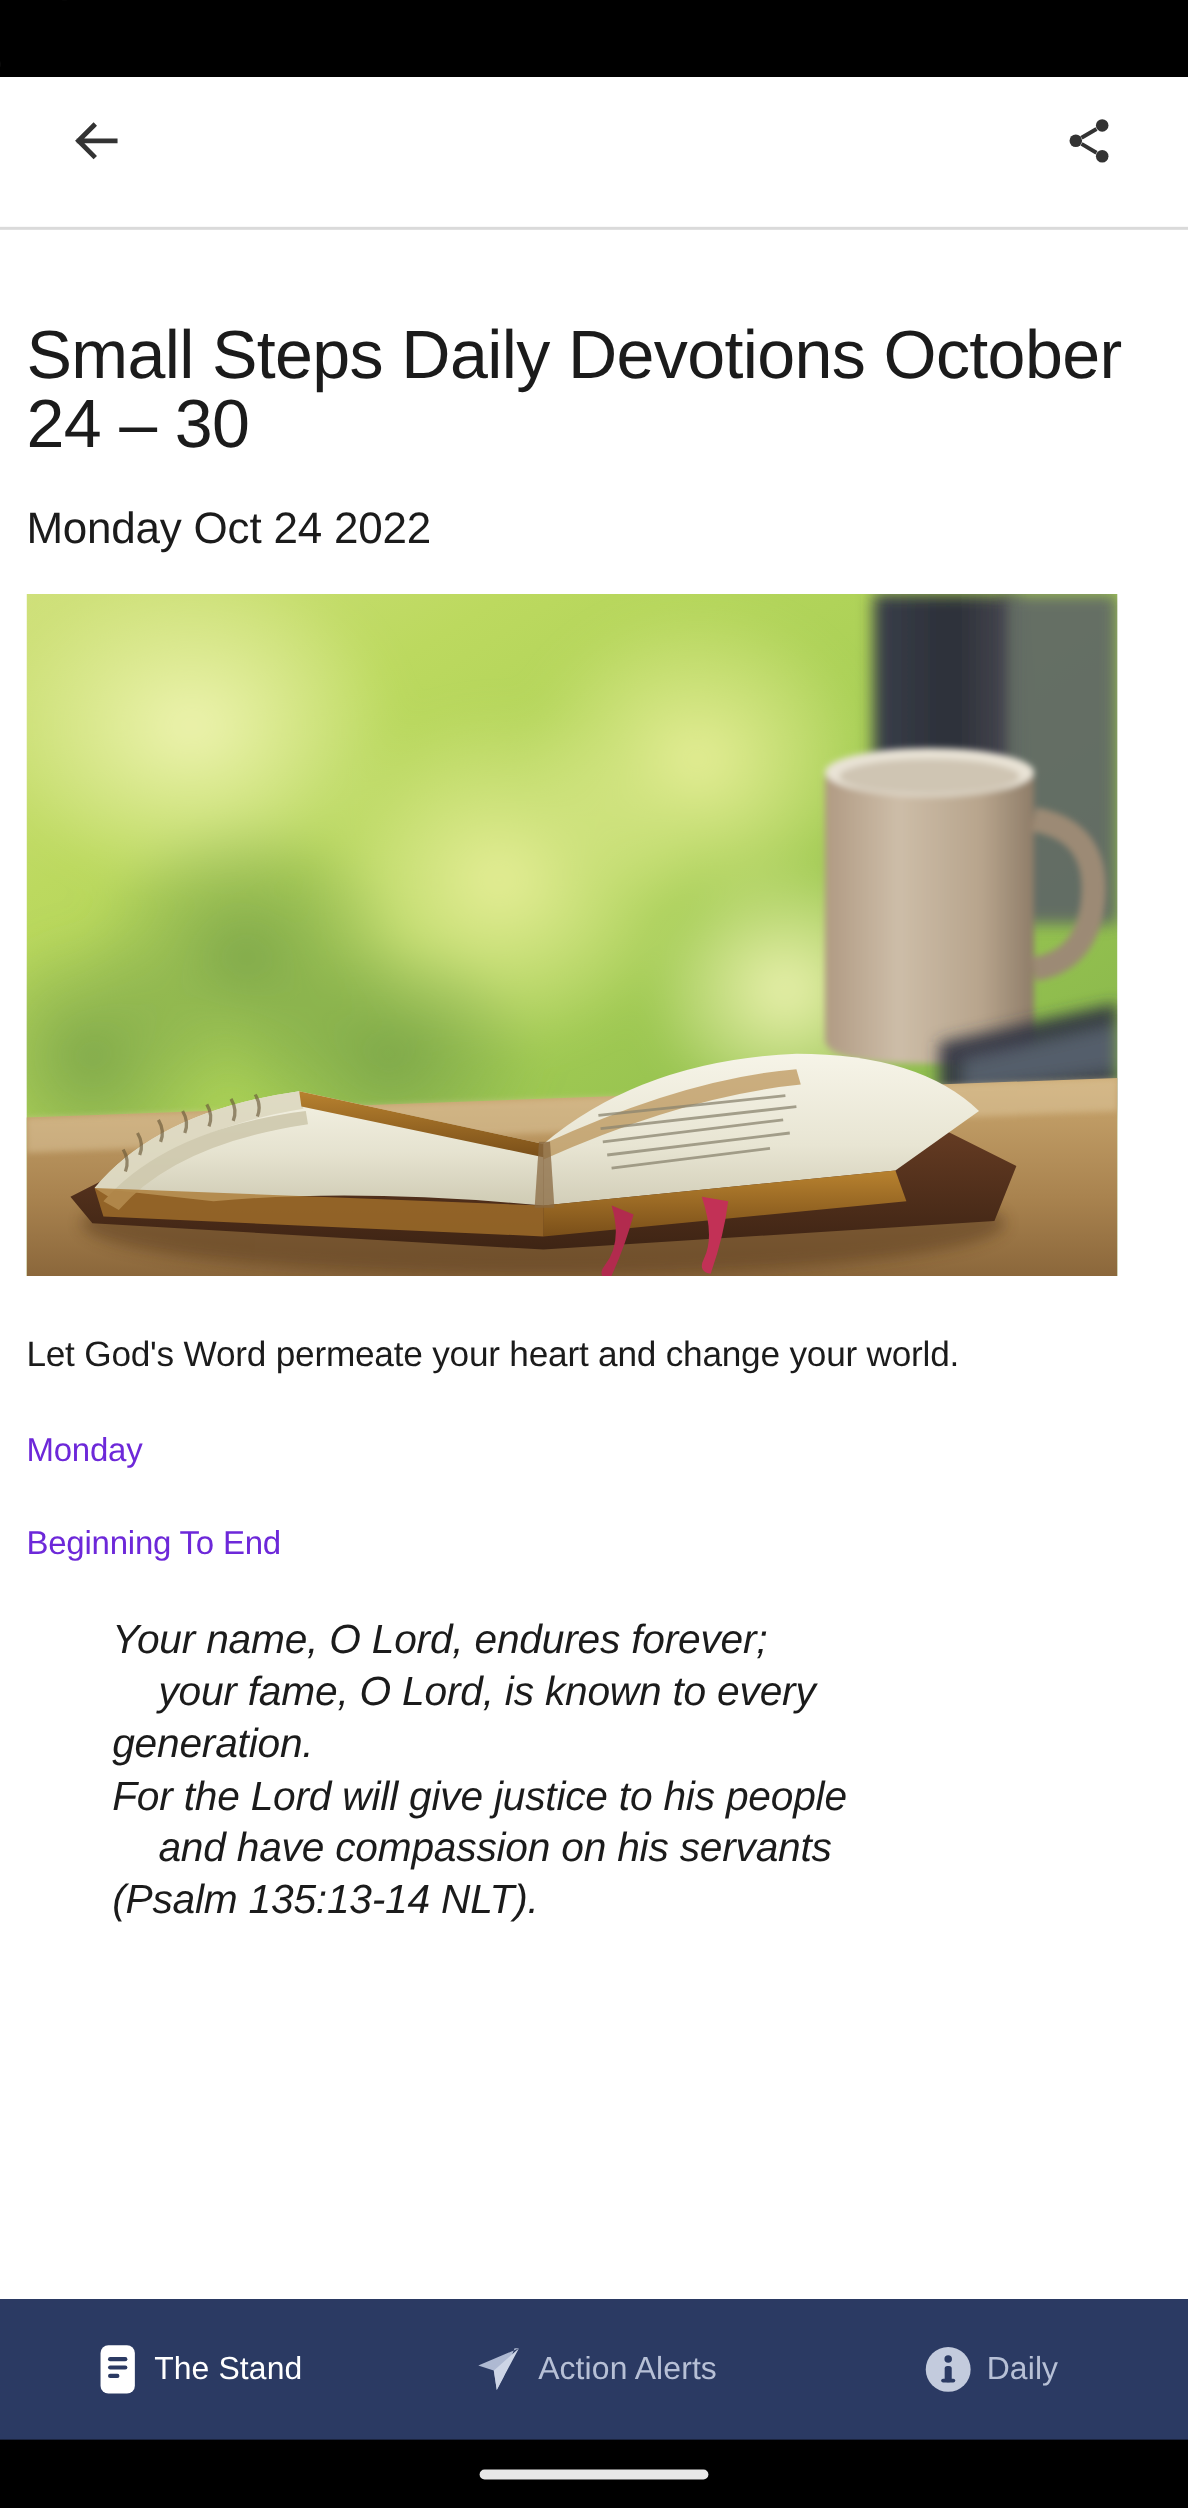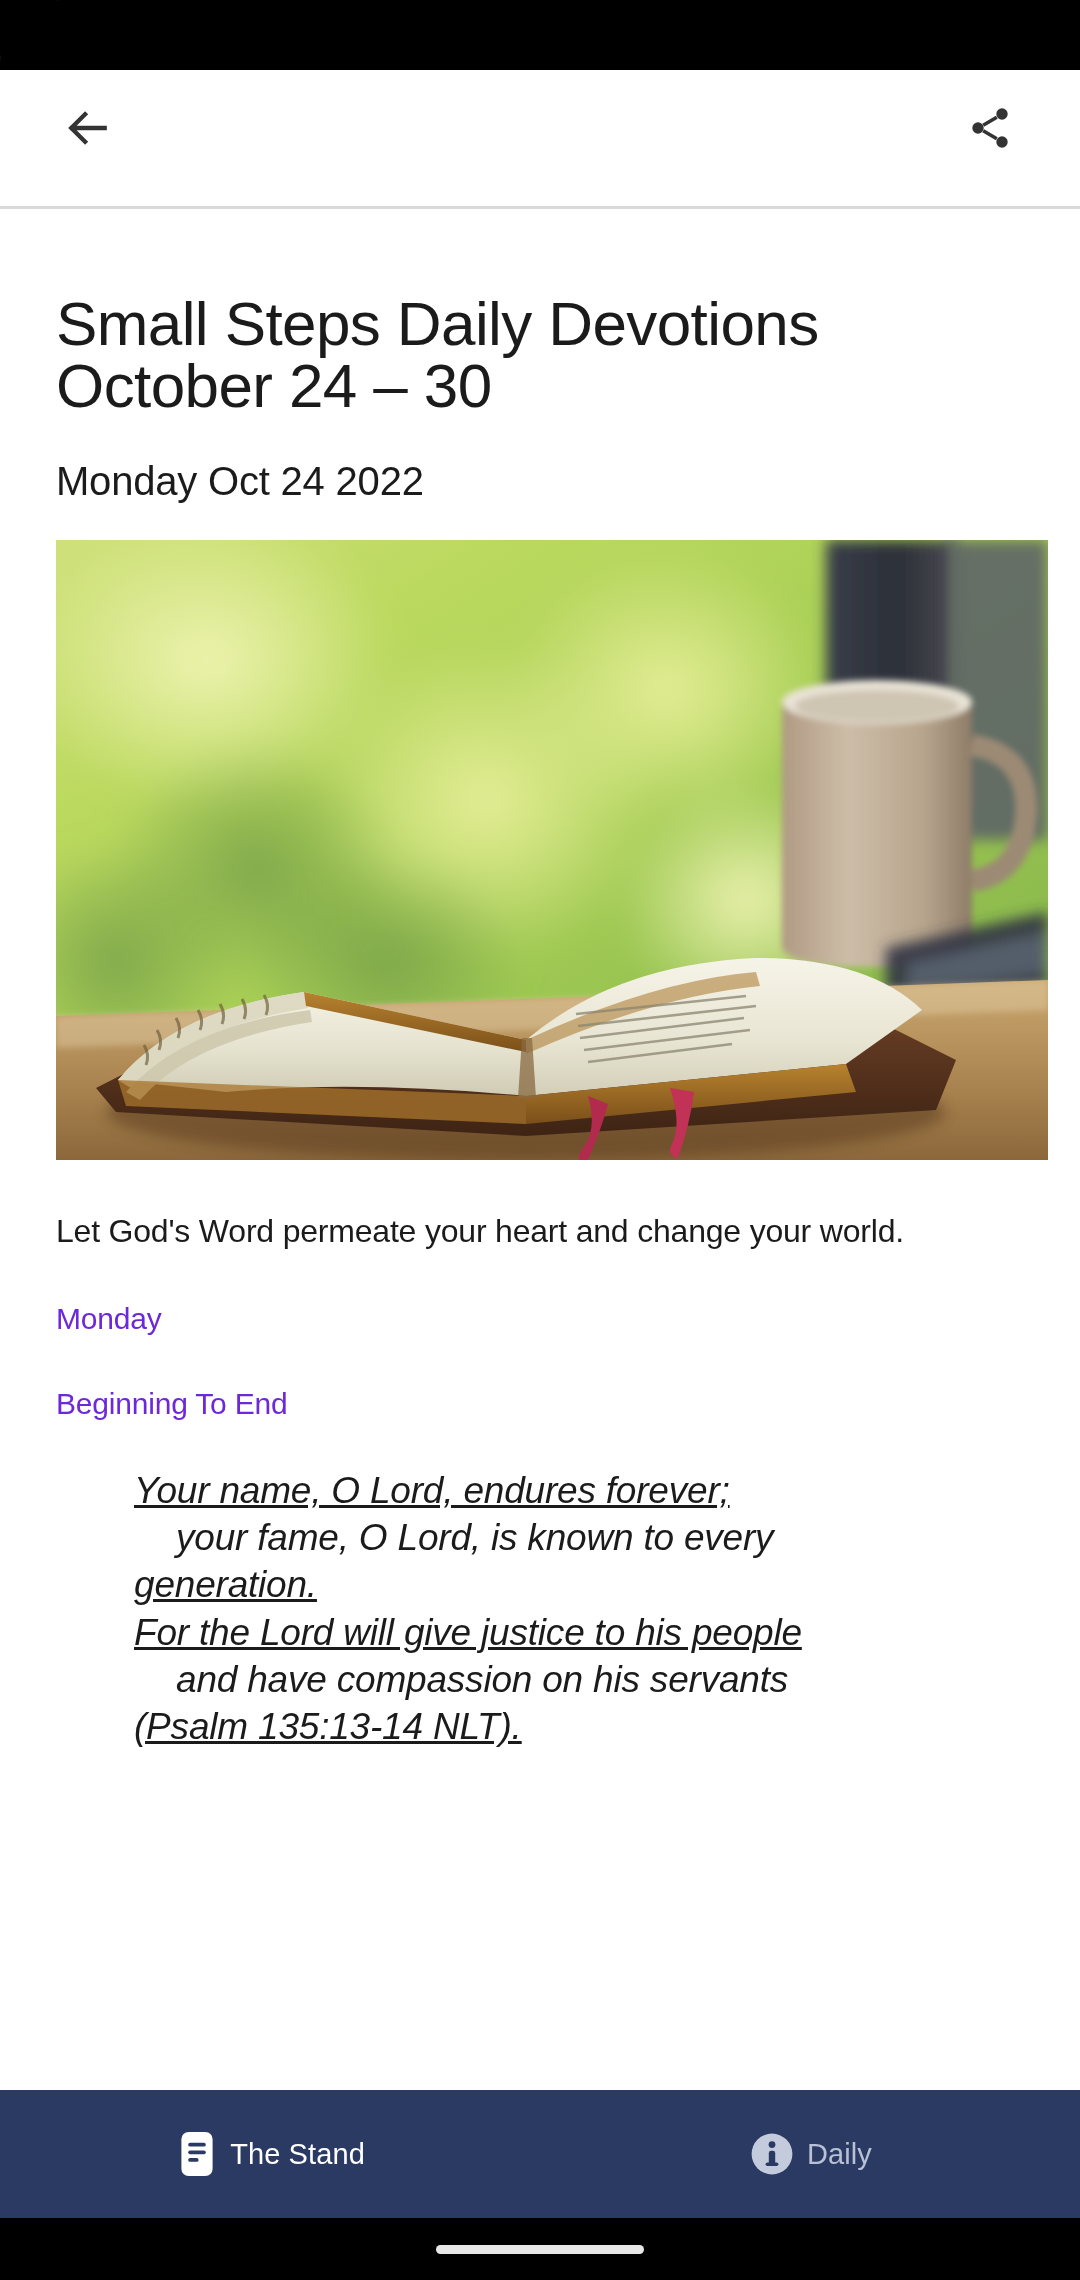--- a/index.html
+++ b/index.html
@@ -90,21 +90,21 @@
   .tb-spacer { flex: 1; }
   .toolbar-divider {
     height: 3px;
     background: #dadada;
     width: 100%;
   }
 
   
   .article {
     box-sizing: border-box;
-    padding: 0 56px;
+    padding: 0 24px;
     background: #ffffff;
     height: 1881px;
     overflow: hidden;
   }
 
   .article-title {
     margin: 0;
     padding-top: 84px;
     font-size: 62px;
     line-height: 1.0;
@@ -152,21 +152,20 @@
     letter-spacing: -0.2px;
   }
   .quote {
     margin: 0;
     padding: 44px 0 0 78px;
     font-size: 37px;
     line-height: 1.28;
     font-style: italic;
     color: #1b1b1b;
     letter-spacing: -0.2px;
-    text-decoration: underline;
   }
   .quote .indent { padding-left: 42px; display: inline-block; }
   .body-p.last { padding-top: 48px; }
 
   
   .bottom-nav {
     position: absolute;
     left: 0;
     top: 2090px;
     width: 1080px;
@@ -475,20 +474,29 @@
         <svg width="44" height="48" viewBox="0 0 22 24">
           <rect x="3.2" y="1" width="15.6" height="22" rx="3.6" fill="#ffffff"></rect>
           <rect x="6.6" y="6.4" width="8.8" height="1.9" rx="0.95" fill="#2b3a63"></rect>
           <rect x="6.6" y="10.2" width="8.8" height="1.9" rx="0.95" fill="#2b3a63"></rect>
           <rect x="6.6" y="14" width="5.2" height="1.9" rx="0.95" fill="#2b3a63"></rect>
         </svg>
       </span>
       <span class="nav-label">The Stand</span>
     </div>
 
+    <div class="nav-item">
+      <span class="nav-icon">
+        <svg width="50" height="48" viewBox="0 0 24 24">
+          <path d="M21.4 2.4 2.9 10.2l7.0 2.3 1.4 8.9 3.1-5.9 5.0-13.1z" fill="#aeb9d2"></path>
+          <path d="M21.4 2.4 10.0 12.5l1.3 8.9 3.1-5.9 7.0-13.1z" fill="#cdd5e6"></path>
+        </svg>
+      </span>
+      <span class="nav-label">Action Alerts</span>
+    </div>
 
     <div class="nav-item">
       <span class="nav-icon">
         <svg width="48" height="48" viewBox="0 0 24 24">
           <circle cx="12" cy="12" r="10.2" fill="#c3cbdd"></circle>
           <circle cx="12" cy="7.3" r="1.7" fill="#2b3a63"></circle>
           <rect x="10.4" y="10.4" width="3.2" height="7.4" rx="1.2" fill="#2b3a63"></rect>
           <rect x="8.8" y="16.2" width="6.4" height="1.8" rx="0.9" fill="#2b3a63"></rect>
         </svg>
       </span>

